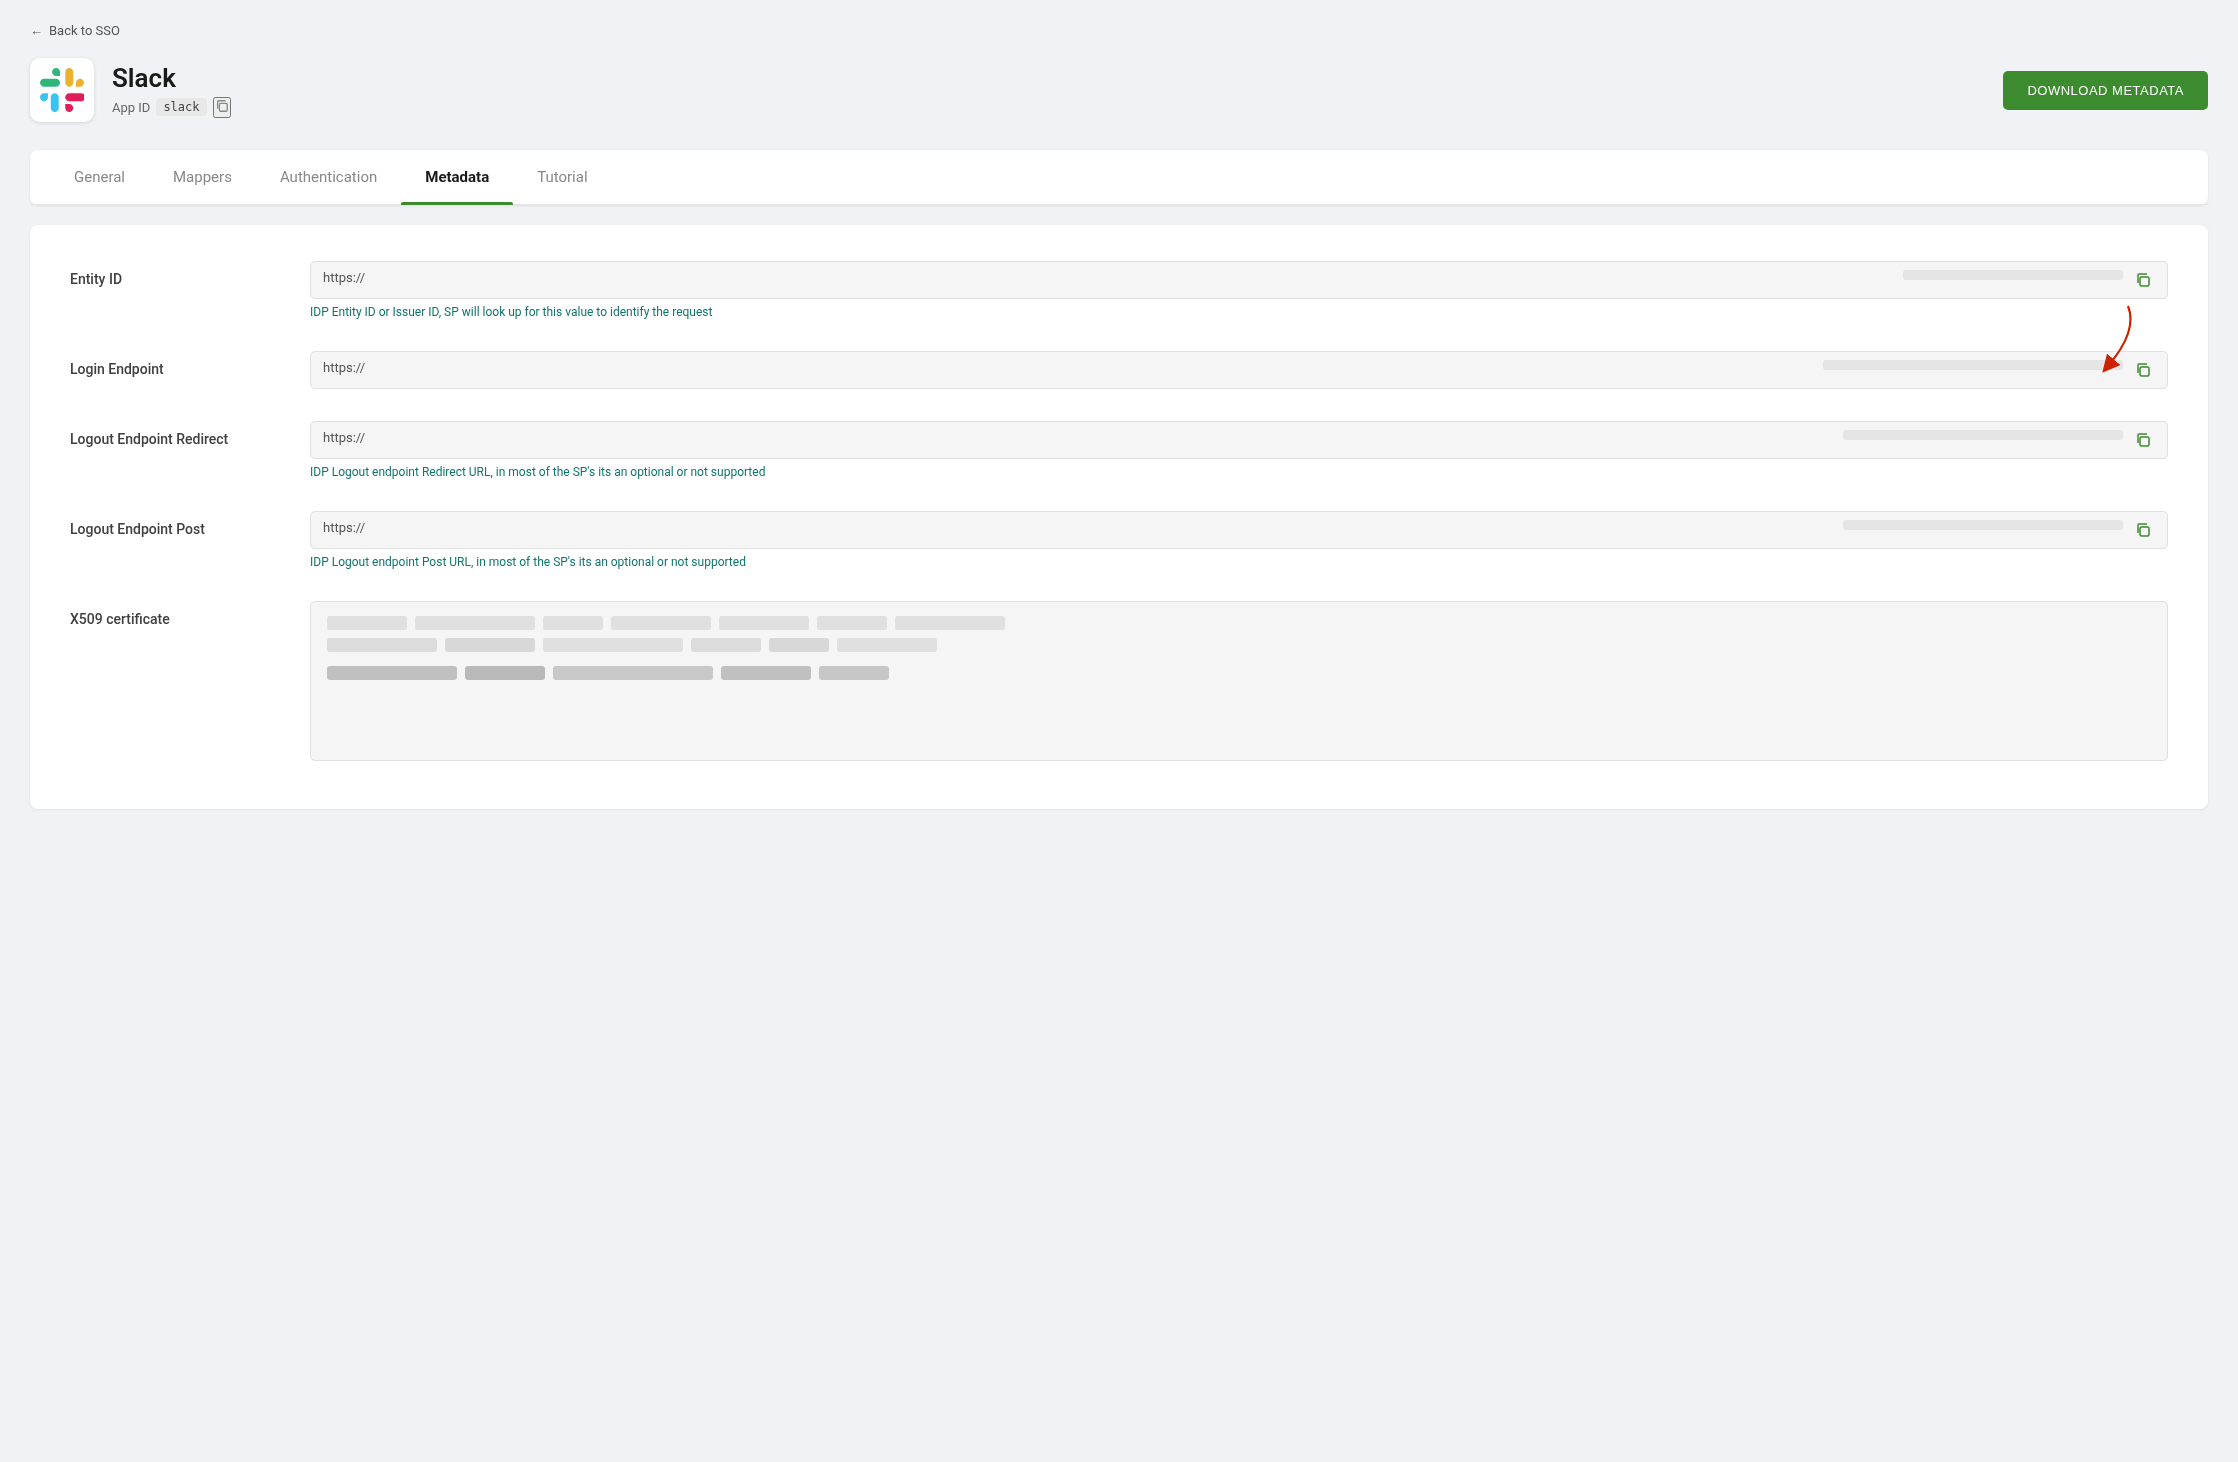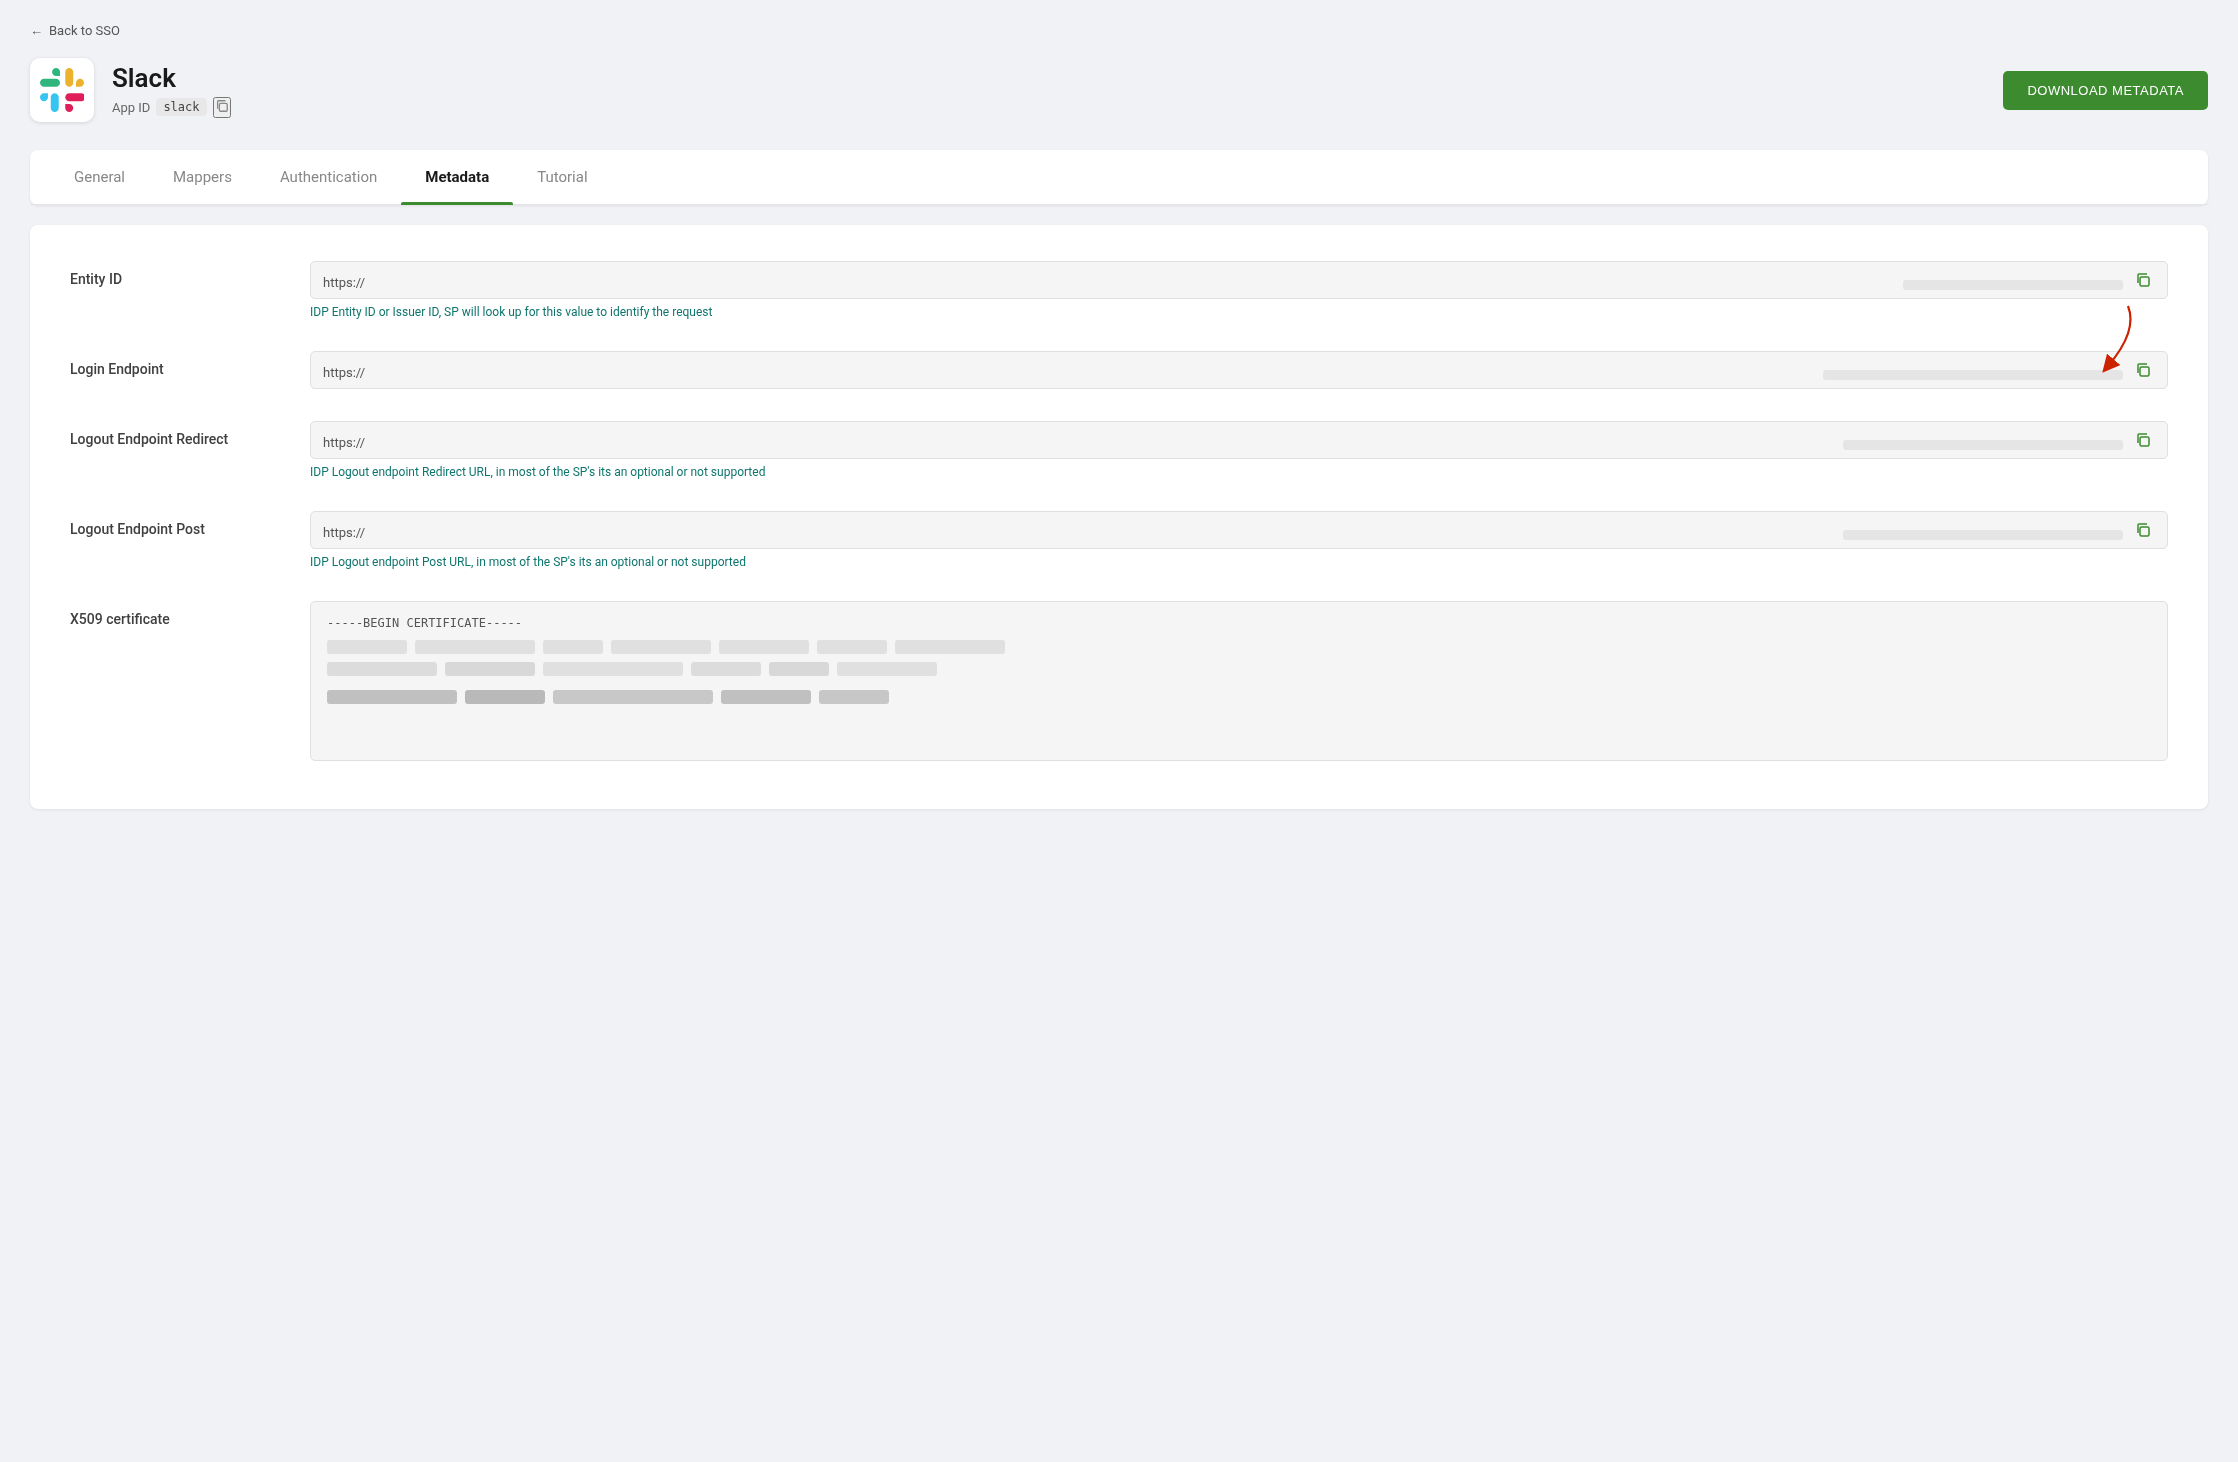--- a/index.html
+++ b/index.html
@@ -158,21 +158,21 @@
       font-weight: 500;
       padding-top: 10px;
     }
 
     .field-content {
       flex: 1;
     }
 
     .field-input-row {
       display: flex;
-      align-items: flex-end;
+      align-items: flex-start;
       background: #f5f5f5;
       border: 1px solid #e0e0e0;
       border-radius: 5px;
       padding: 8px 12px;
       gap: 8px;
     }
 
     .field-input-text {
       flex: 1;
       font-size: 13px;
@@ -372,21 +372,20 @@
         </button>
       </div>
       <div class="field-hint">IDP Logout endpoint Post URL, in most of the SP's its an optional or not supported</div>
     </div>
   </div>
 
   <div class="field-row" style="margin-bottom:12px;">
     <div class="field-label">X509 certificate</div>
     <div class="field-content">
       <div class="cert-area">
-        <div class="cert-begin">-----BEGIN CERTIFICATE-----</div>
 
         <div class="cert-blur-row">
           <div class="cert-blur-block" style="width:80px;"></div>
           <div class="cert-blur-block" style="width:120px;"></div>
           <div class="cert-blur-block" style="width:60px;"></div>
           <div class="cert-blur-block" style="width:100px;"></div>
           <div class="cert-blur-block" style="width:90px;"></div>
           <div class="cert-blur-block" style="width:70px;"></div>
           <div class="cert-blur-block" style="width:110px;"></div>
         </div>

